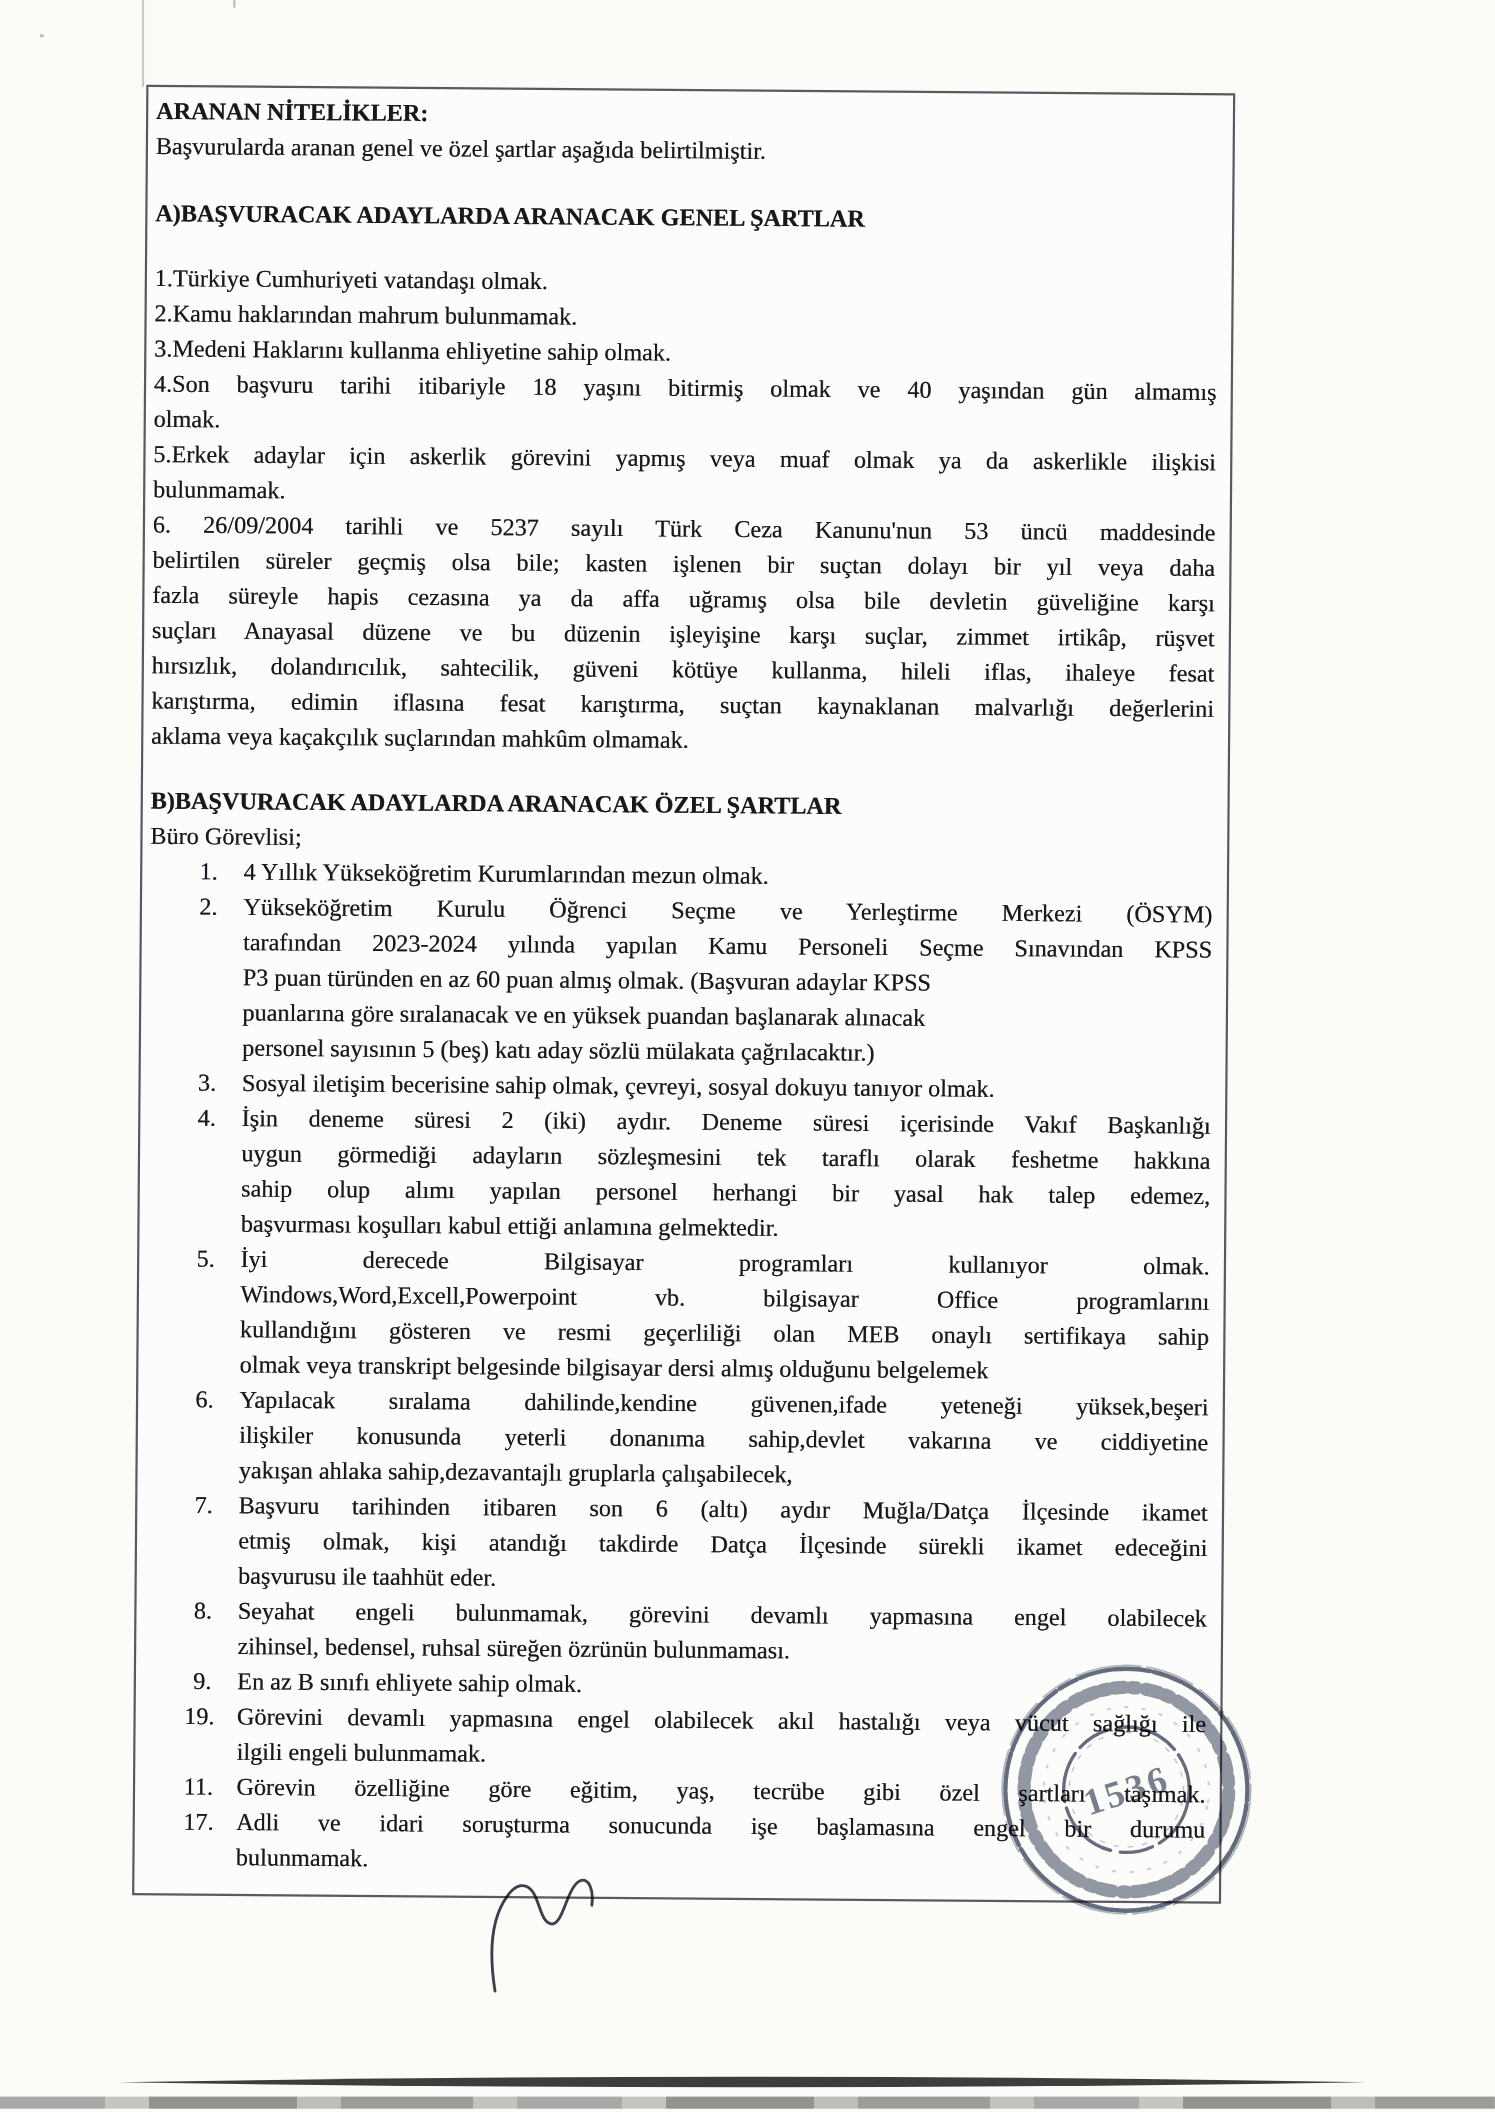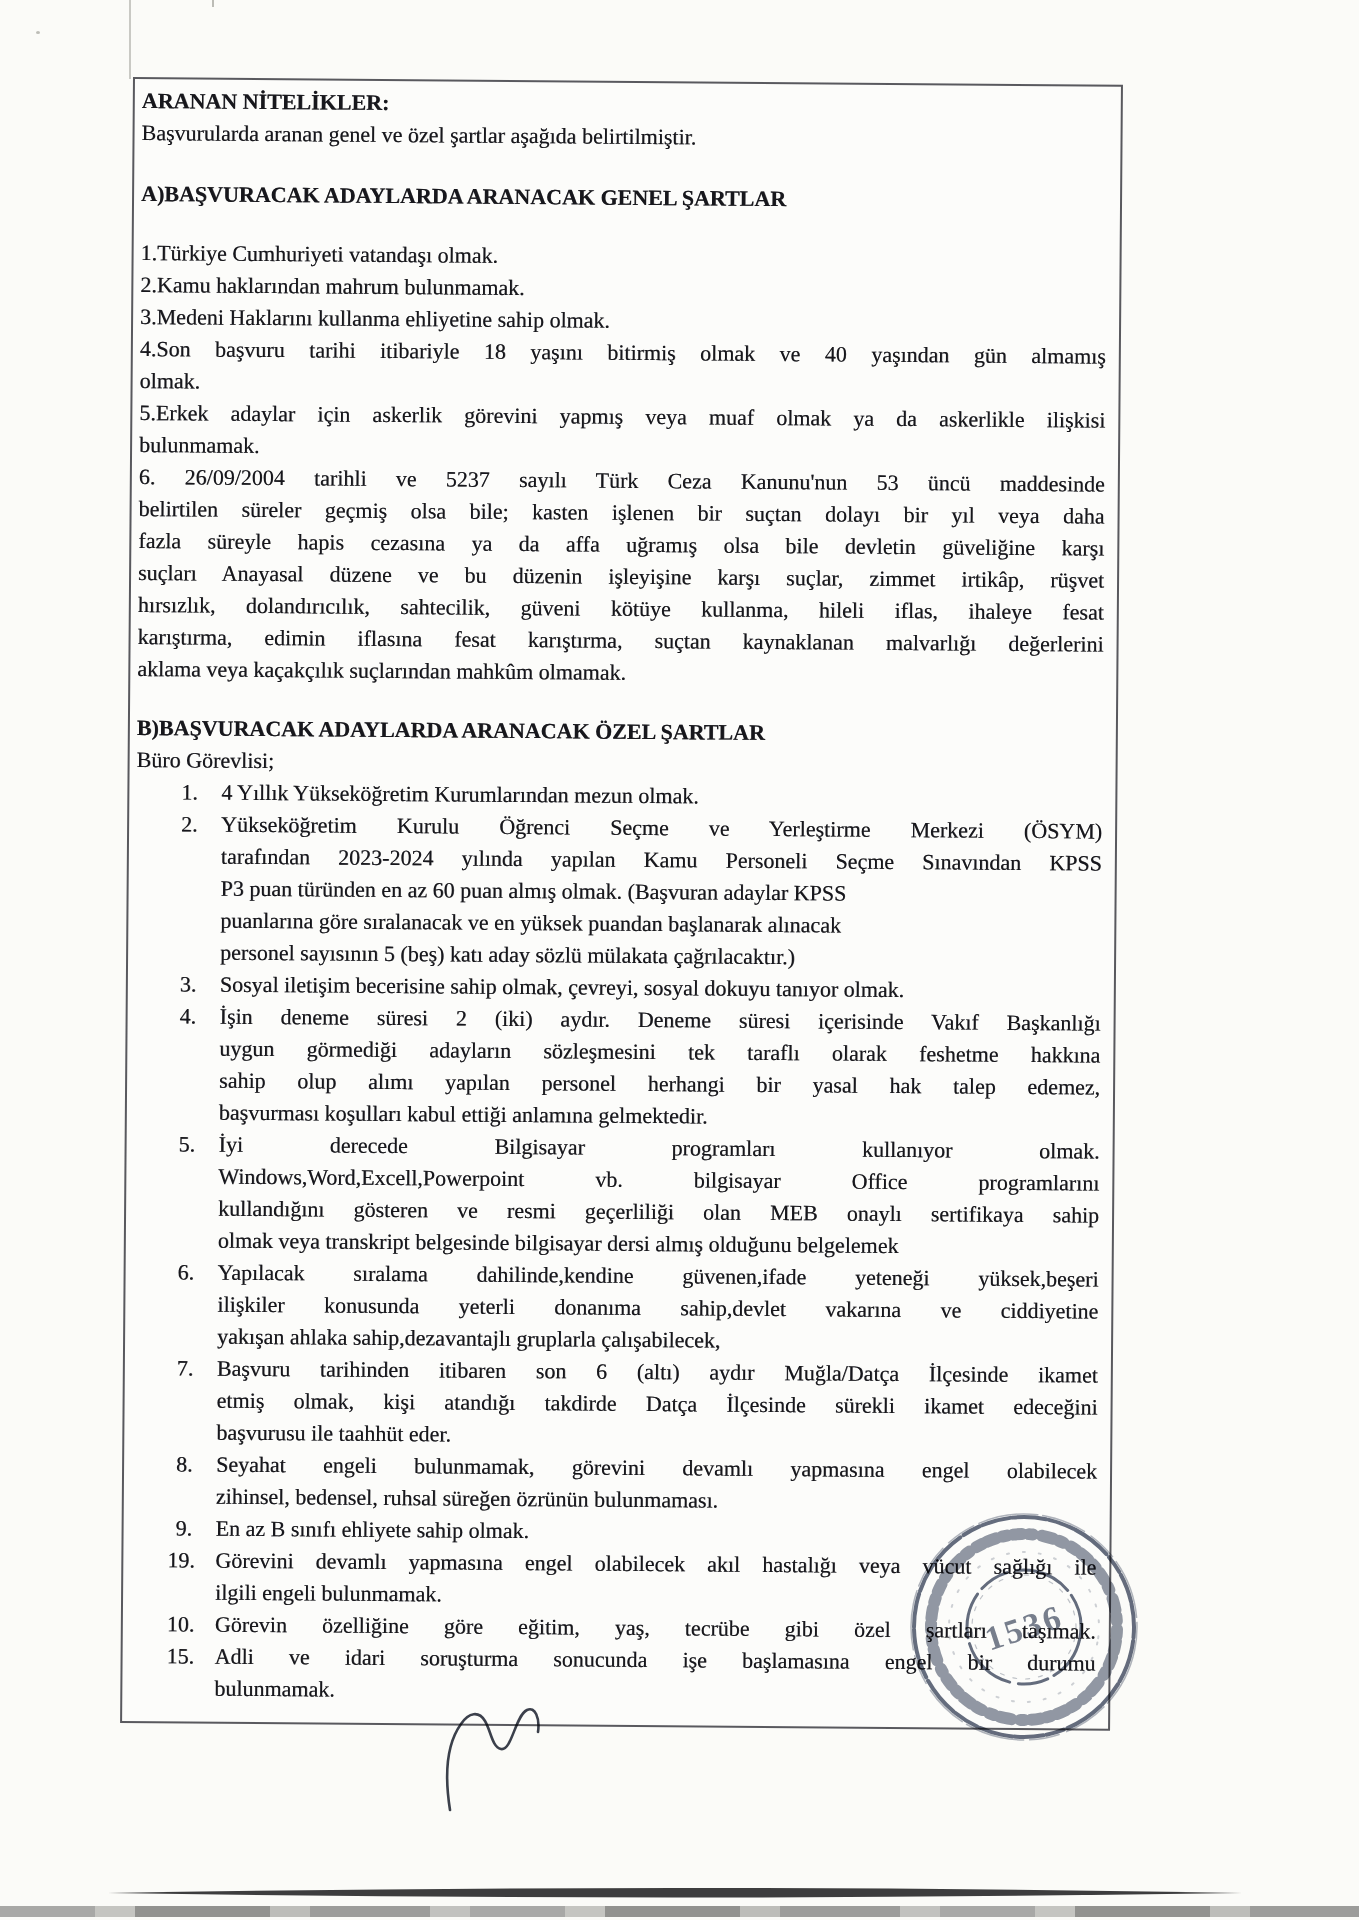--- a/index.html
+++ b/index.html
@@ -233,29 +233,29 @@
         <span class="num">19.</span>
         <div class="lines">
 
             <div class="line line-f">Görevini devamlı yapmasına engel olabilecek akıl hastalığı veya vücut sağlığı ile</div>
 
             <div class="line line-p">ilgili engeli bulunmamak.</div>
           </div>
       </div>
 
       <div class="b-item">
-        <span class="num">10.</span>
+        <span class="num">11.</span>
         <div class="lines">
 
             <div class="line line-f">Görevin özelliğine göre eğitim, yaş, tecrübe gibi özel şartları taşımak.</div>
           </div>
       </div>
 
       <div class="b-item">
-        <span class="num">15.</span>
+        <span class="num">17.</span>
         <div class="lines">
 
             <div class="line line-f">Adli ve idari soruşturma sonucunda işe başlamasına engel bir durumu</div>
 
             <div class="line line-p">bulunmamak.</div>
           </div>
       </div>
     </div>
 
 </div>

